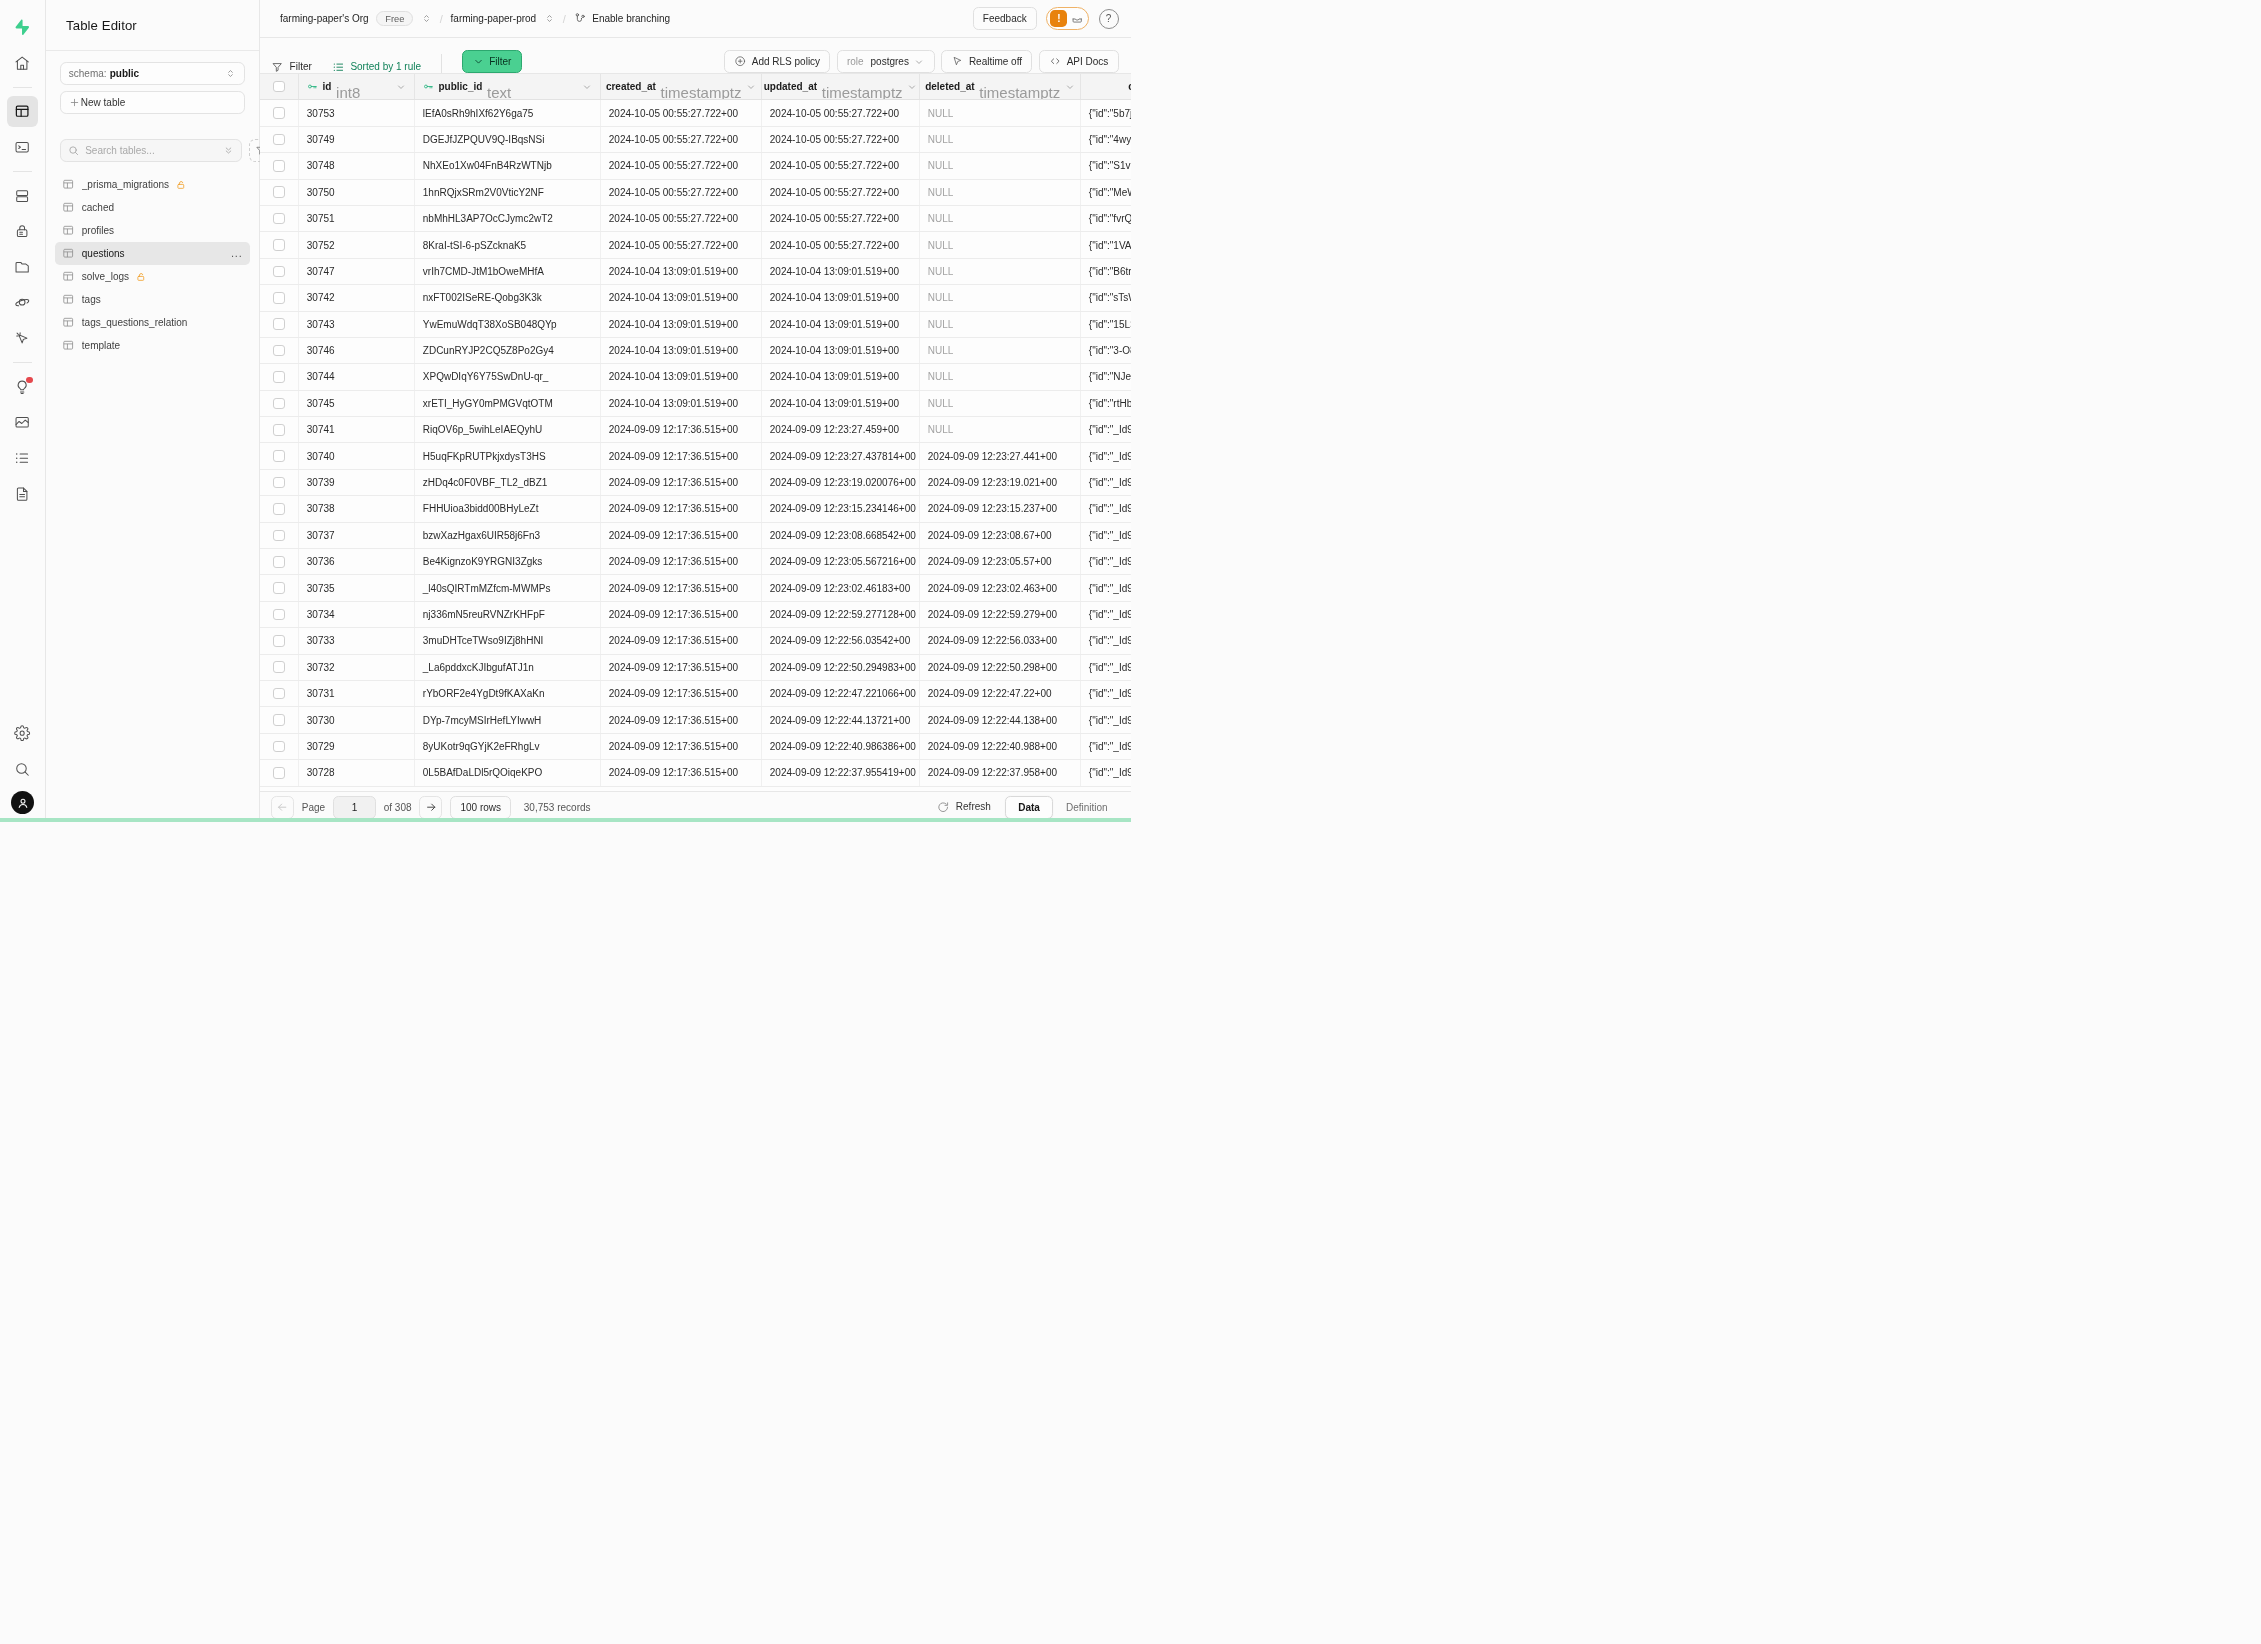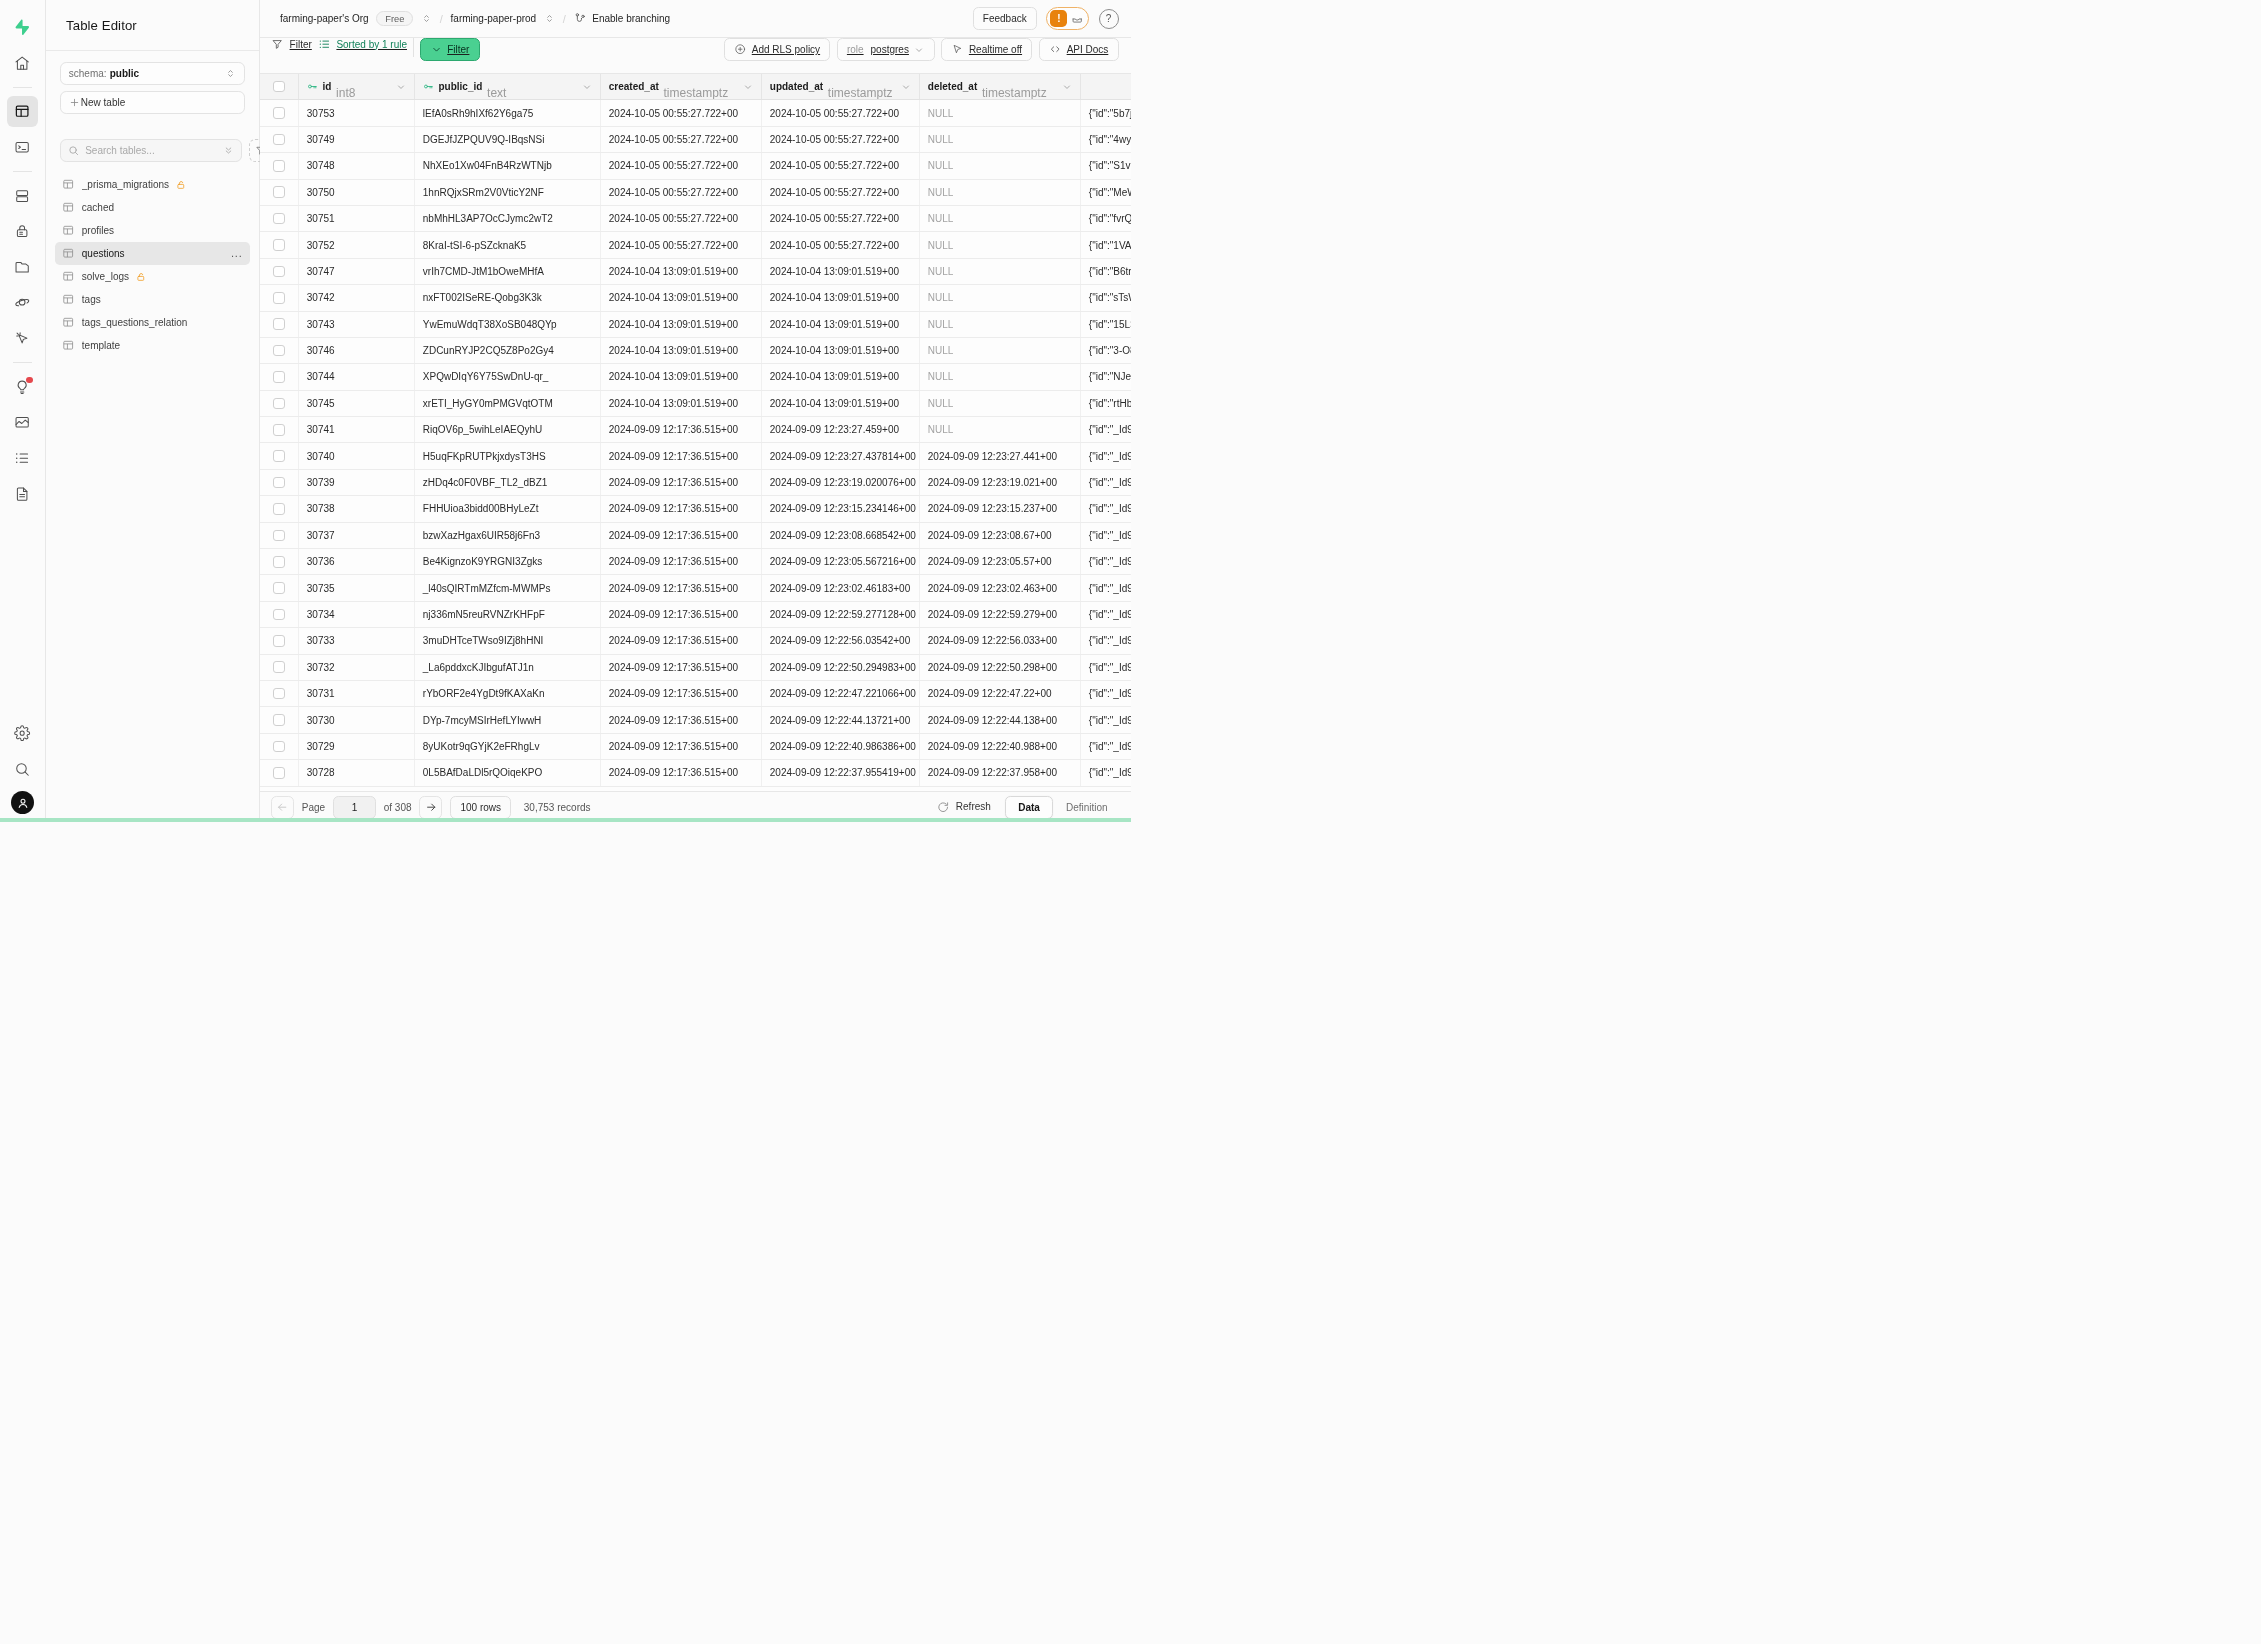--- a/index.html
+++ b/index.html
@@ -80,42 +80,42 @@
   .topbar-right { margin-left:auto; display:flex; align-items:center; gap:9.3px; }
   .btn-outline {
     height:23px; border:0.8px solid #e0e0e0; background:#fcfcfc; border-radius:5.4px;
     padding:0 9.3px; font-size:10px; color:#2b2b2b; display:flex; align-items:center; gap:5.4px; cursor:pointer; font-family:inherit;
   }
   .notif-pill { height:23px; border:1.2px solid #EFB266; border-radius:776px; background:#fdfdfd; display:flex; align-items:center; gap:3.1px; padding:0 5.4px 0 3.1px; cursor:pointer; }
   .alert-sq { width:17px; height:17px; border-radius:4.7px; background:#E8820C; color:#fff; font-weight:700; font-size:10px; display:flex; align-items:center; justify-content:center; }
   .notif-pill .tray { color:#6d6d6d; }
   .help-circle { width:20px; height:20px; border-radius:50%; border:0.8px solid #8d8d8d; color:#555; background:transparent; display:flex; align-items:center; justify-content:center; font-size:10px; cursor:pointer; }
 
-  .toolbar { height:36px; border-bottom:0.8px solid #e7e7e7; display:flex; align-items:flex-start; padding:0 12.4px 0 11px; gap:6px; flex-shrink:0; background:#fbfbfb;text-decoration:underline; }
+  .toolbar { height:36px; border-bottom:0.8px solid #e7e7e7; display:flex; align-items:flex-end; padding:0 12.4px 0 11px; gap:20px; flex-shrink:0; background:#fbfbfb; }
   .tool-plain { display:flex; align-items:center; gap:6.2px; font-size:10px; color:#2b2b2b; cursor:pointer; background:none; border:none; font-family:inherit; }
   .tool-plain svg { color:#5a5a5a; }
   .tool-green { display:flex; align-items:center; gap:6.2px; font-size:10px; color:#12825A; cursor:pointer; background:none; border:none; font-family:inherit; }
   .tool-green svg { color:#12825A; }
   .vdiv { width:0.8px; height:18.6px; background:#e2e2e2; }
   .insert-btn {
     height:23px; background:#4AD091; border:0.8px solid #2CA86F; border-radius:5.4px;
     display:flex; align-items:center; gap:5.4px; padding:0 10px; font-size:10px; font-weight:500; color:#08301f; cursor:pointer; font-family:inherit;
   }
   .insert-btn svg { color:#0b4c33; }
   .toolbar-right { margin-left:auto; display:flex; align-items:center; gap:6.2px; }
   .role-btn .muted { color:#9a9a9a; margin-right:1.6px; }
   .btn-outline .chev { color:#9a9a9a; }
   .btn-outline svg.lead { color:#5a5a5a; }
 
   
   .grid { flex:1; display:flex; flex-direction:column; min-height:0; overflow:hidden; }
   .grid-header { height:26.4px; background:#f4f4f4; border-bottom:0.8px solid #e2e2e2; display:flex; flex-shrink:0; }
   .hcell { display:flex; align-items:center; gap:4.7px; padding:0 7.8px; border-right:0.8px solid #e5e5e5; overflow:hidden; flex-shrink:0;justify-content:center; }
   .hcell .cname { font-size:10px; font-weight:600; color:#1c1c1c; white-space:nowrap; }
-  .hcell .ctype { font-size:12px; color:#9b9b9b; white-space:nowrap;margin-top:12px; }
+  .hcell .ctype { font-size:15px; color:#9b9b9b; white-space:nowrap;margin-top:12px; }
   .hcell .hchev { margin-left:auto; color:#9b9b9b; flex-shrink:0; }
   .c-select { width:39px; display:flex; align-items:center; justify-content:center; border-right:0.8px solid #e5e5e5; flex-shrink:0; }
   .c-id { width:116px; } .c-public { width:186px; } .c-created { width:161px; }
   .c-updated { width:158px; } .c-deleted { width:161px; } .c-content { width:171px; border-right:none; }
   .grid-body { flex:1; overflow:hidden; background:#fdfdfd; }
   .row { height:26.4px; display:flex; border-bottom:0.8px solid #ececec; background:#fdfdfd; }
   .cell { display:flex; align-items:center; padding:0 7.8px; font-size:10px; color:#2a2a2a; border-right:0.8px solid #f0f0f0; white-space:nowrap; overflow:hidden; flex-shrink:0; }
   .cell.null { color:#a3a3a3; }
   .row .c-select { border-right:0.8px solid #f0f0f0; }
   .cb { width:11.6px; height:11.6px; border:0.8px solid #cfcfcf; border-radius:3.1px; background:#fff; cursor:pointer; flex-shrink:0; }

